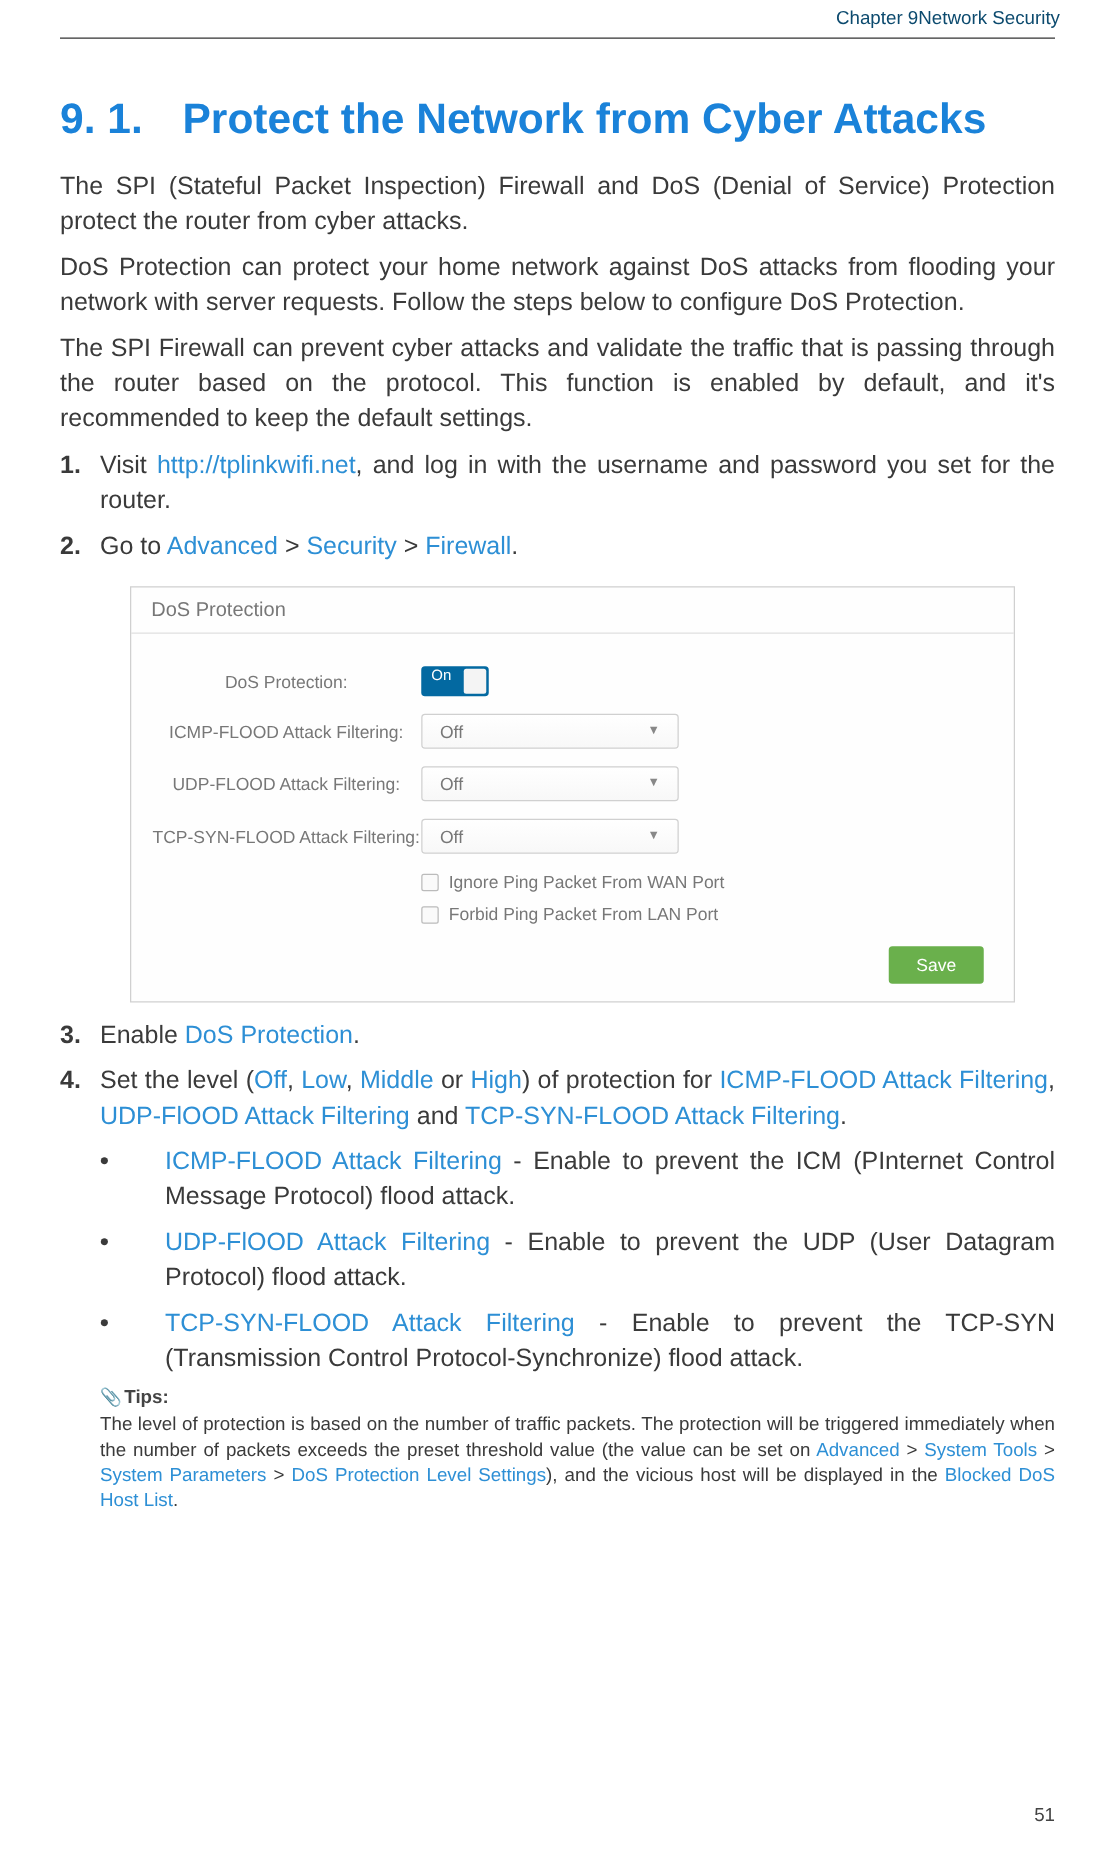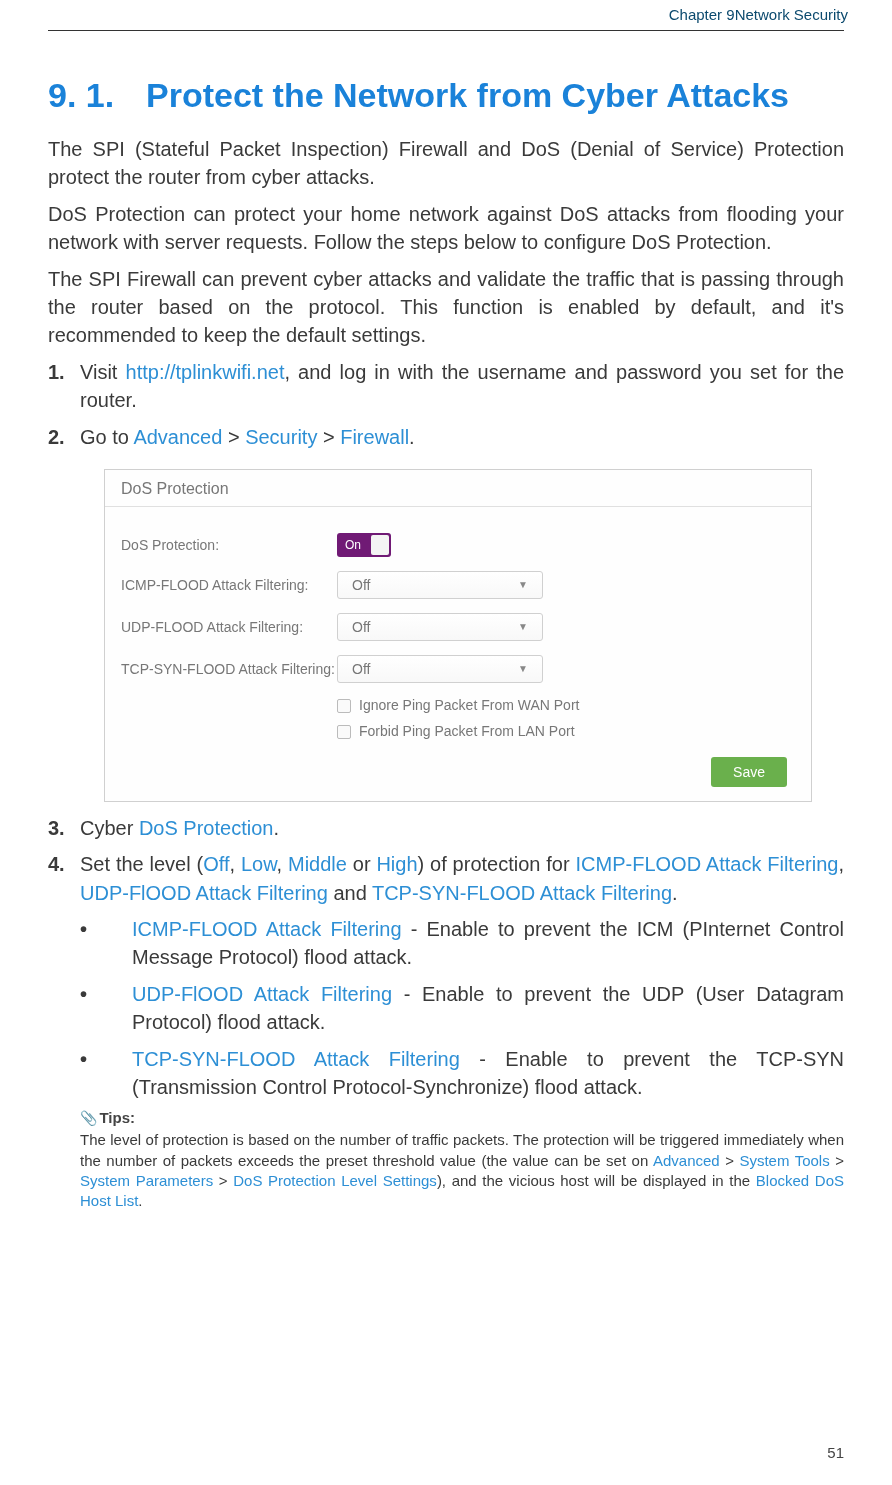--- a/index.html
+++ b/index.html
@@ -101,31 +101,31 @@
     .sshot-row {
       display: flex;
       align-items: center;
       margin: 14px 0;
     }
     .sshot-label {
       color: #777;
       font-size: 14px;
       width: 216px;
       flex-shrink: 0;
+      text-align: center;
     }
     .sshot-toggle {
       width: 54px;
       height: 24px;
-      background: #701a75;
+      background: #0369a1;
       border-radius: 3px;
       position: relative;
       color: white;
       font-size: 12px;
       display: flex;
-      align-items: center;
       padding-left: 8px;
     }
     .sshot-toggle-knob {
       position: absolute;
       right: 2px;
       top: 2px;
       width: 18px;
       height: 20px;
       background: #f4f4f4;
       border-radius: 2px;
@@ -283,21 +283,21 @@
       <div class="sshot-save-row">
         <div class="sshot-save"><span>Save</span></div>
       </div>
 
     </div>
   </div>
 
   <div class="step">
     <div class="step-num">3.</div>
     <div class="step-body">
-      <span>Cyber </span><span class="term">DoS Protection</span><span>.</span>
+      <span>Enable </span><span class="term">DoS Protection</span><span>.</span>
     </div>
   </div>
 
   <div class="step">
     <div class="step-num">4.</div>
     <div class="step-body">
       <span>Set the level (</span><span class="term">Off</span><span>, </span><span class="term">Low</span><span>, </span><span class="term">Middle</span><span> or </span><span class="term">High</span><span>) of protection for </span><span class="term">ICMP-FLOOD Attack Filtering</span><span>, </span><span class="term">UDP-FlOOD Attack Filtering</span><span> and </span><span class="term">TCP-SYN-FLOOD Attack Filtering</span><span>.</span>
     </div>
   </div>
 

